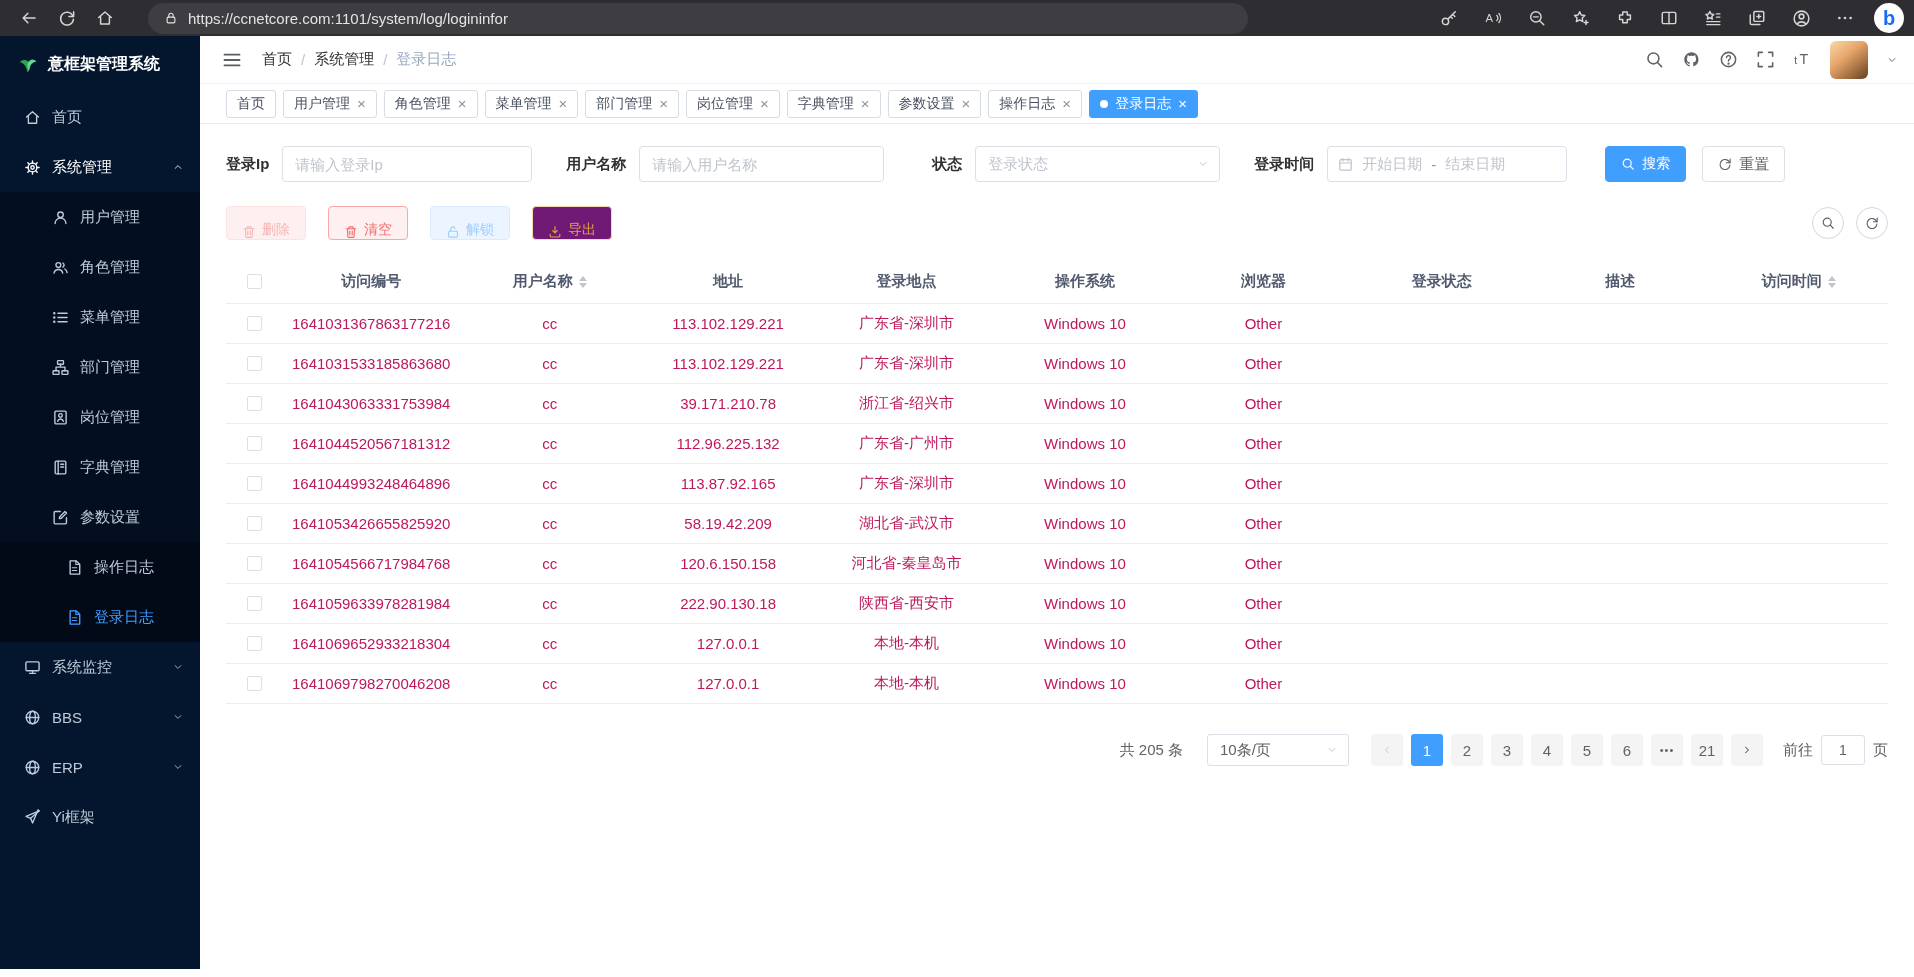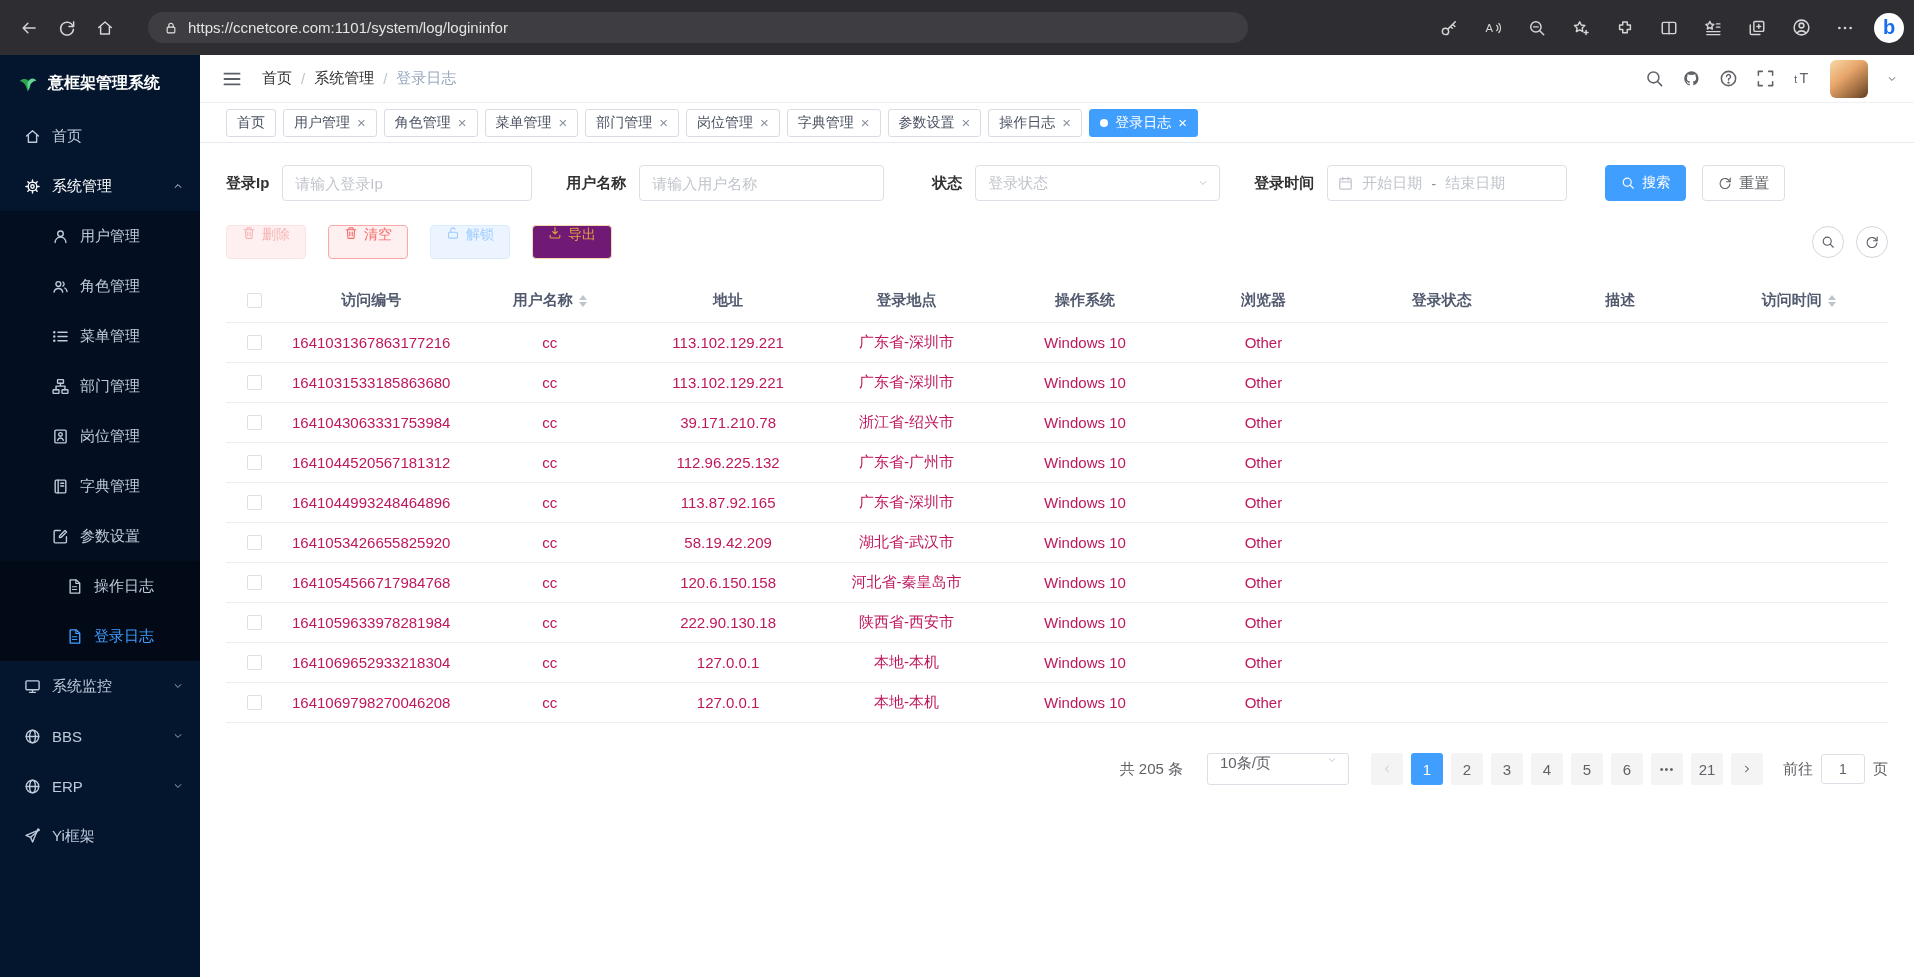--- a/index.html
+++ b/index.html
@@ -6,21 +6,21 @@
     font-family:"Liberation Sans","DejaVu Sans",sans-serif;background:#fff;}
   *{box-sizing:border-box;}
   button,input{font-family:inherit;}
   .icn{display:inline-flex;flex:none;}
   .icn svg{width:100%;height:100%;display:block;}
   .i12{width:12px;height:12px}.i14{width:14px;height:14px}.i15{width:15px;height:15px}
   .i17{width:17px;height:17px}.i18{width:18px;height:18px}.i19{width:19px;height:19px}.i20{width:20px;height:20px}
   .cgray{color:#c0c4cc}
 
   
-  .browser-bar{height:55px;background:#2e2e32;display:flex;align-items:center;padding:0 10px;}
+  .browser-bar{height:36px;background:#2e2e32;display:flex;align-items:center;padding:0 10px;}
   .b-icon{width:38px;height:38px;border-radius:7px;display:flex;align-items:center;justify-content:center;color:#d5d5d7;cursor:pointer;}
   .url-bar{margin-left:24px;width:1100px;height:31px;background:#3d3d42;border-radius:16px;display:flex;align-items:center;gap:10px;padding:0 16px;color:#e3e3e3;cursor:text;}
   .url-text{font-size:15px;white-space:nowrap;}
   .b-right{margin-left:auto;display:flex;align-items:center;}
   .b-right .b-icon{margin-left:6px;}
   .bing-badge{width:30px;height:30px;background:#fff;border-radius:50%;display:flex;align-items:center;justify-content:center;color:#1a6df0;font-weight:bold;font-size:20px;margin-left:10px;cursor:pointer;}
 
   
   .app{display:flex;height:933px;}
   .main{flex:1;display:flex;flex-direction:column;background:#fff;min-width:0;}
@@ -67,42 +67,42 @@
   .w250{width:250px}.w245{width:245px}
   .f-select{width:245px;height:36px;border:1px solid #dcdfe6;border-radius:4px;display:flex;align-items:center;justify-content:space-between;padding:0 10px 0 12px;cursor:pointer;}
   .f-date{width:240px;height:36px;border:1px solid #dcdfe6;border-radius:4px;display:flex;align-items:center;gap:9px;padding:0 10px;cursor:pointer;}
   .ph{color:#c0c4cc;white-space:nowrap;}
   .dsep{color:#8a919f;}
   .ml16{margin-left:16px}.ml34{margin-left:34px}.ml38{margin-left:38px}.ml48{margin-left:48px}
   .btn-search{height:36px;padding:0 15px;background:#409eff;color:#fff;border:1px solid #409eff;border-radius:4px;display:inline-flex;align-items:center;gap:7px;font-size:14px;cursor:pointer;}
   .btn-reset{height:36px;padding:0 15px;background:#fff;color:#606266;border:1px solid #dcdfe6;border-radius:4px;display:inline-flex;align-items:center;gap:7px;font-size:15px;cursor:pointer;}
 
   .toolbar{margin-top:24px;display:flex;align-items:center;gap:22px;}
-  .btn{height:34px;padding:0 15px;border-radius:4px;font-size:14px;display:inline-flex;align-items:flex-start;gap:6px;border:1px solid;cursor:pointer;}
+  .btn{height:34px;padding:0 15px;border-radius:4px;font-size:14px;display:inline-flex;align-items:flex-end;gap:6px;border:1px solid;cursor:pointer;}
   .btn-del{background:#fef0f0;border-color:#fde2e2;color:#f8b4b4;cursor:not-allowed;}
   .btn-clear{background:#fef0f0;border-color:#f9a7a7;color:#f56c6c;}
   .btn-unlock{background:#ecf5ff;border-color:#d9ecff;color:#9ecdff;cursor:not-allowed;}
   .btn-export{background:#701a75;border-color:#f5dab1;color:#e6a23c;}
   .tool-right{margin-left:auto;display:flex;gap:12px;}
   .circle-btn{width:32px;height:32px;border-radius:50%;border:1px solid #d4d7de;display:flex;align-items:center;justify-content:center;color:#5a5e66;cursor:pointer;background:#fff;}
 
   
   .table{margin-top:20px;}
   .t-head{display:flex;align-items:center;height:44px;border-bottom:1px solid #ebeef5;font-weight:bold;color:#515a6e;font-size:15px;}
   .t-row{display:flex;align-items:center;height:40px;border-bottom:1px solid #ebeef5;color:#be185d;font-size:15px;}
   .col-check{width:56px;display:flex;justify-content:center;flex:none;}
   .col{flex:1;display:flex;align-items:center;justify-content:center;text-align:center;min-width:0;white-space:nowrap;}
   .checkbox{width:15px;height:15px;border:1px solid #dcdfe6;border-radius:2px;background:#fff;display:inline-block;cursor:pointer;}
   .carets{display:inline-flex;flex-direction:column;gap:2px;margin-left:6px;cursor:pointer;}
   .c-up{width:0;height:0;border-left:4px solid transparent;border-right:4px solid transparent;border-bottom:5px solid #c0c4cc;}
   .c-down{width:0;height:0;border-left:4px solid transparent;border-right:4px solid transparent;border-top:5px solid #c0c4cc;}
 
   
   .pg{margin-top:30px;display:flex;align-items:center;justify-content:flex-end;font-size:15px;color:#606266;}
-  .pg-size{width:142px;height:32px;border:1px solid #dcdfe6;border-radius:3px;display:flex;align-items:flex-start;justify-content:space-between;padding:0 10px 0 12px;margin:0 18px 0 24px;cursor:pointer;}
+  .pg-size{width:142px;height:32px;border:1px solid #dcdfe6;border-radius:3px;display:flex;align-items:center;justify-content:space-between;padding:0 10px 0 12px;margin:0 18px 0 24px;cursor:pointer;}
   .pg-btn{min-width:32px;height:32px;background:#f4f4f5;border-radius:3px;display:flex;align-items:center;justify-content:center;margin:0 4px;cursor:pointer;color:#303133;}
   .pg-prev{color:#c0c4cc;}
   .pg-pages{display:flex;}
   .pg-page{min-width:32px;height:32px;margin:0 4px;background:#f4f4f5;border-radius:3px;display:flex;align-items:center;justify-content:center;color:#606266;font-weight:500;cursor:pointer;}
   .pg-page.active{background:#409eff;color:#fff;}
   .pg-page.ellipsis{font-size:11px;letter-spacing:1px;}
   .pg-goto-label{margin-left:16px;}
   .pg-goto{width:44px;height:30px;border:1px solid #dcdfe6;border-radius:3px;text-align:center;margin:0 8px;font-size:14px;color:#606266;outline:none;}
 </style>
 </head>

